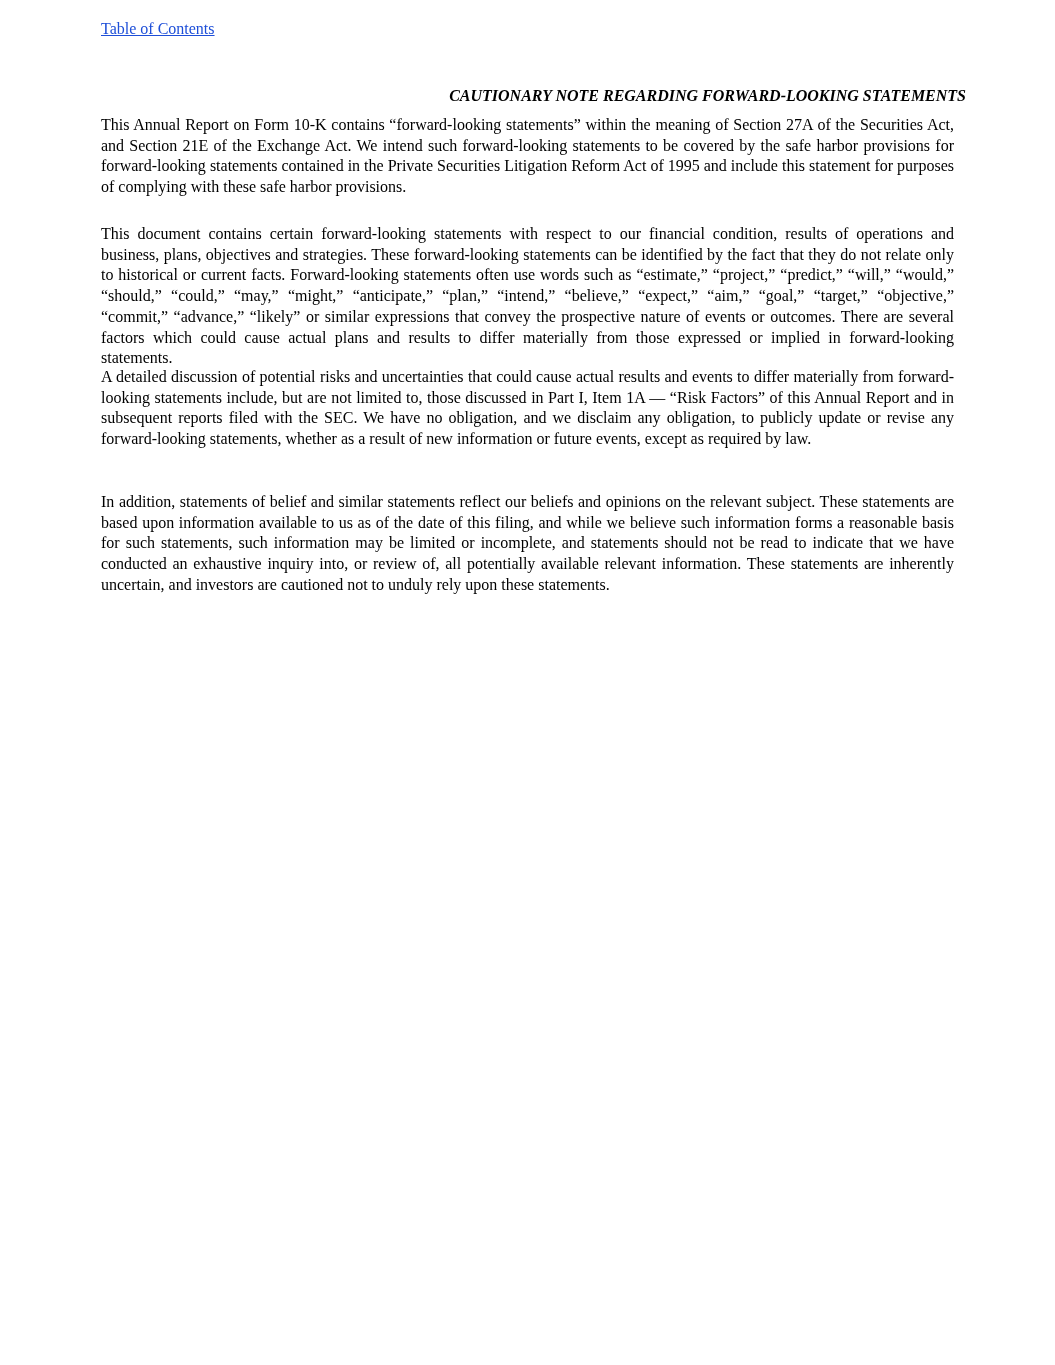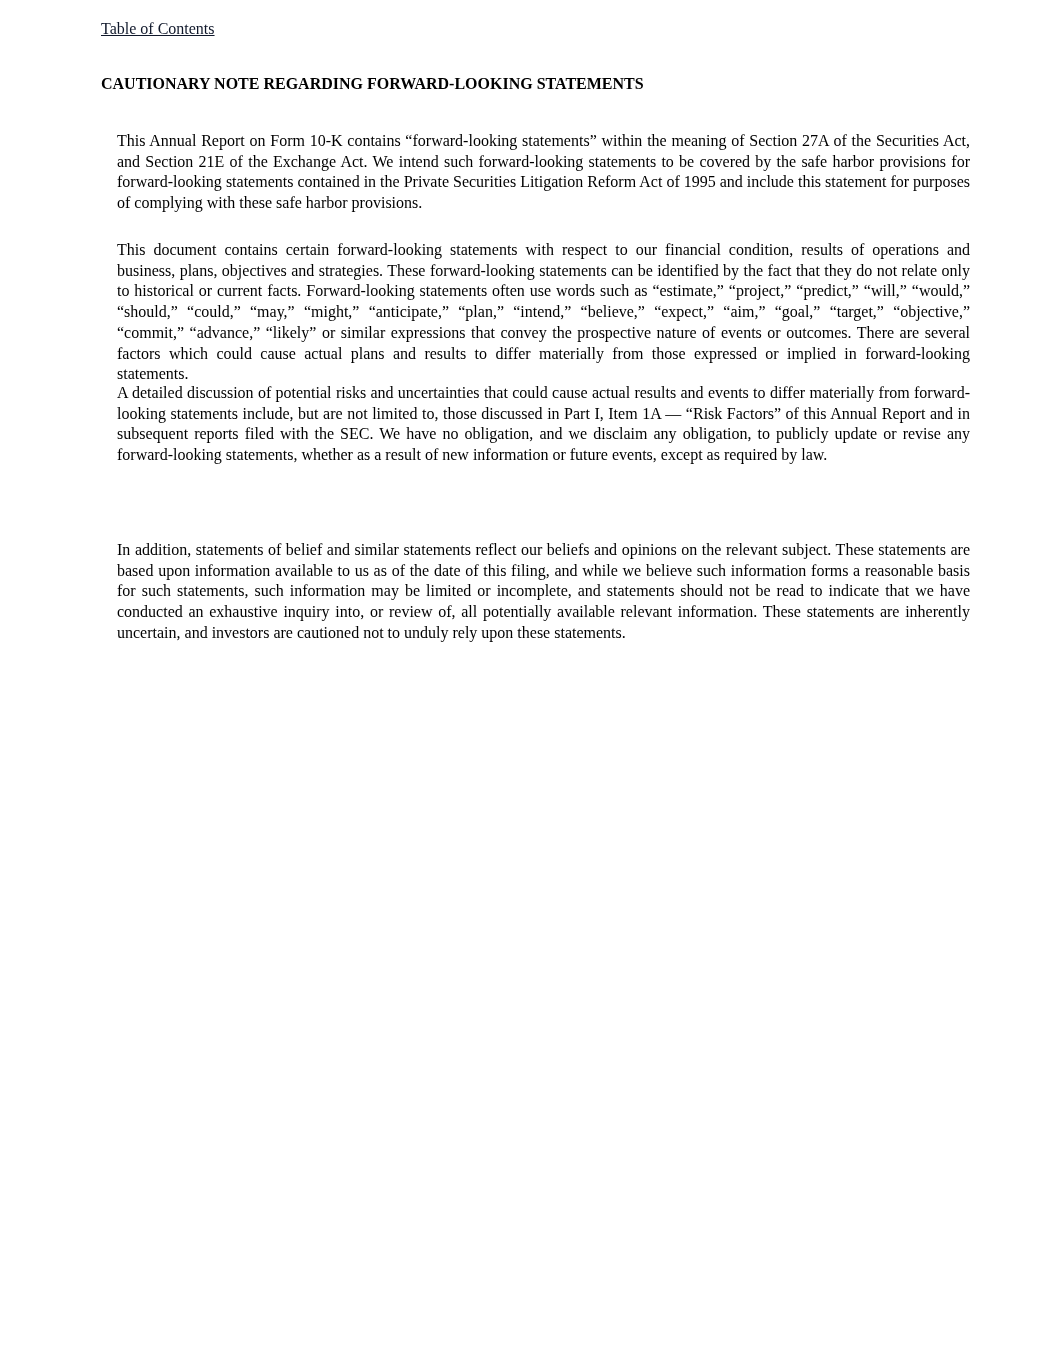--- a/index.html
+++ b/index.html
@@ -30,43 +30,44 @@
       color: #1a0dab;
       color: #2020c8;
       text-decoration: underline;
       cursor: pointer;
     }
     .title {
       position: absolute;
       top: 74px;
       left: 0;
       width: 853px;
-      text-align: left;
+      text-align: right;
       font-weight: bold;
       font-size: 16px;
       line-height: 20px;
-      margin: 0;
+      margin: 12px;
+      font-style: italic;
     }
     .para {
       position: absolute;
       left: 0;
       width: 853px;
-      margin: 16px;
+      margin: 0;
       font-size: 16px;
       line-height: 20.7px;
       text-align: justify;
     }
     #p1 { top: 115px; }
     #p2 { top: 224px; }
     #p3 { top: 367px; }
-    #p4 { top: 524px; }
+    #p4 { top: 492px; }
   </style>
 </head>
 <body>
 
 <div class="page">
-  <a class="toc-link" style="color: #0f172a;">Table of Contents</a>
+  <a class="toc-link" style="color: #1d4ed8;">Table of Contents</a>
   <h1 class="title">CAUTIONARY NOTE REGARDING FORWARD-LOOKING STATEMENTS</h1>
   <p class="para" id="p1">This Annual Report on Form 10-K contains “forward-looking statements” within the meaning of Section 27A of the Securities Act, and Section 21E of the Exchange Act. We intend such forward-looking statements to be covered by the safe harbor provisions for forward-looking statements contained in the Private Securities Litigation Reform Act of 1995 and include this statement for purposes of complying with these safe harbor provisions.</p>
   <p class="para" id="p2">This document contains certain forward-looking statements with respect to our financial condition, results of operations and business, plans, objectives and strategies. These forward-looking statements can be identified by the fact that they do not relate only to historical or current facts. Forward-looking statements often use words such as “estimate,” “project,” “predict,” “will,” “would,” “should,” “could,” “may,” “might,” “anticipate,” “plan,” “intend,” “believe,” “expect,” “aim,” “goal,” “target,” “objective,” “commit,” “advance,” “likely” or similar expressions that convey the prospective nature of events or outcomes. There are several factors which could cause actual plans and results to differ materially from those expressed or implied in forward-looking statements.</p>
   <p class="para" id="p3">A detailed discussion of potential risks and uncertainties that could cause actual results and events to differ materially from forward-looking statements include, but are not limited to, those discussed in Part I, Item 1A — “Risk Factors” of this Annual Report and in subsequent reports filed with the SEC. We have no obligation, and we disclaim any obligation, to publicly update or revise any forward-looking statements, whether as a result of new information or future events, except as required by law.</p>
   <p class="para" id="p4">In addition, statements of belief and similar statements reflect our beliefs and opinions on the relevant subject. These statements are based upon information available to us as of the date of this filing, and while we believe such information forms a reasonable basis for such statements, such information may be limited or incomplete, and statements should not be read to indicate that we have conducted an exhaustive inquiry into, or review of, all potentially available relevant information. These statements are inherently uncertain, and investors are cautioned not to unduly rely upon these statements.</p>
 </div>
 
 </body></html>

